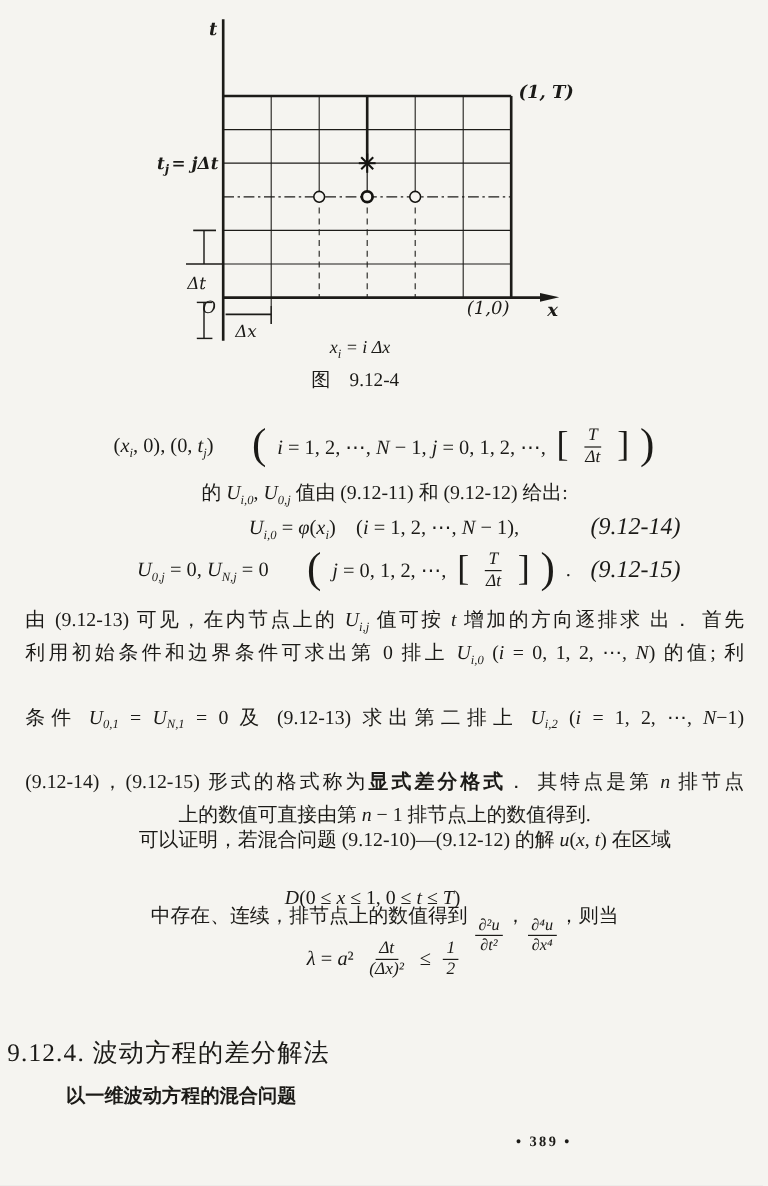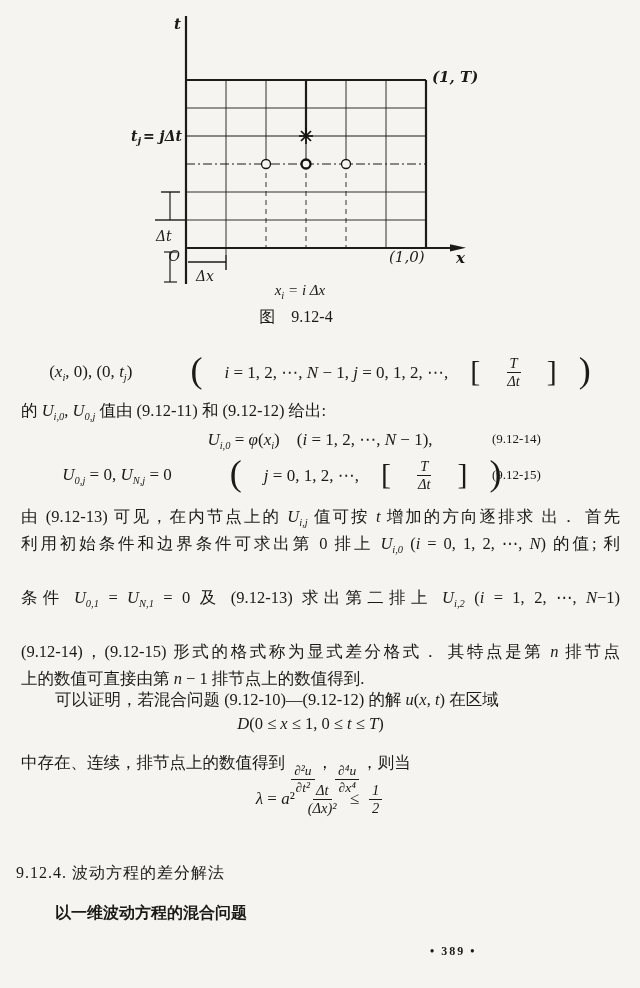--- a/index.html
+++ b/index.html
@@ -3,45 +3,45 @@
 <meta charset="utf-8">
 <style>
   html,body{margin:0;padding:0;background:#e8e7e3;}
   .page{
     position:relative;width:640px;height:988px;background:#f5f4f0;
     color:#1b1a17;font-family:"Liberation Serif","DejaVu Serif",serif;
     overflow:hidden;
   }
   .abs{position:absolute;}
   
-  .bline{position:absolute;left:21px;width:599px;font-size:16.5px;line-height:27px;}
+  .bline{position:absolute;left:21px;width:599px;font-size:16.5px;line-height:27px;text-align:center;}
   .jl{text-align:justify;text-align-last:justify;}
-  .center{text-align:center;}
+  .center{text-align:center;margin-top:24px;}
   sub{font-size:10.5px;line-height:0;vertical-align:-4px;}
   i{}
-  b{font-weight:normal;}
+  b{font-weight:bold;}
   
   .eq{position:absolute;left:0;width:640px;display:flex;justify-content:center;
-      align-items:center;gap:22px;font-size:17px;}
-  .eqtag{position:absolute;left:492px;font-size:13px;}
+      align-items:center;gap:9px;font-size:17px;}
+  .eqtag{position:absolute;left:492px;font-size:20px;font-style:italic;}
   .bigp{font-size:36px;font-weight:400;line-height:0;padding-bottom:4px;}
   .bigb{font-size:30px;font-weight:400;line-height:0;padding-bottom:3px;}
   .sp14{display:inline-block;width:14px;}
   
   .frac{display:inline-flex;flex-direction:column;align-items:center;
         vertical-align:middle;font-style:italic;font-size:14.5px;line-height:1.15;margin:0 2px;}
   .frac .num{border-bottom:1.2px solid #1b1a17;padding:0 3px;}
   .frac .den{padding:0 3px;}
   .fr-sm{font-size:13.5px;margin-top:29px;}
   
   .cap-formula{position:absolute;top:282px;left:0;width:640px;text-align:center;
                font-size:15px;transform:translateX(-20px);}
   .cap-fig{position:absolute;top:307px;left:0;width:640px;text-align:center;
            font-size:16px;transform:translateX(-24px);}
-  .heading{position:absolute;top:863px;left:16px;font-size:16px;letter-spacing:1px;}
+  .heading{position:absolute;top:863px;left:6px;font-size:21px;letter-spacing:1px;}
   .subline{position:absolute;top:903px;left:55px;font-size:16px;font-weight:bold;}
   .pageno{position:absolute;top:944px;left:430px;font-size:12px;font-weight:bold;letter-spacing:2px;}
   svg text{font-family:"DejaVu Serif","Liberation Serif",serif;fill:#1b1a17;}
 </style>
 </head>
 <body>
 
 <div class="page">
 
   <svg class="abs" style="top:0;left:0" width="640" height="295" viewBox="0 0 640 295">

